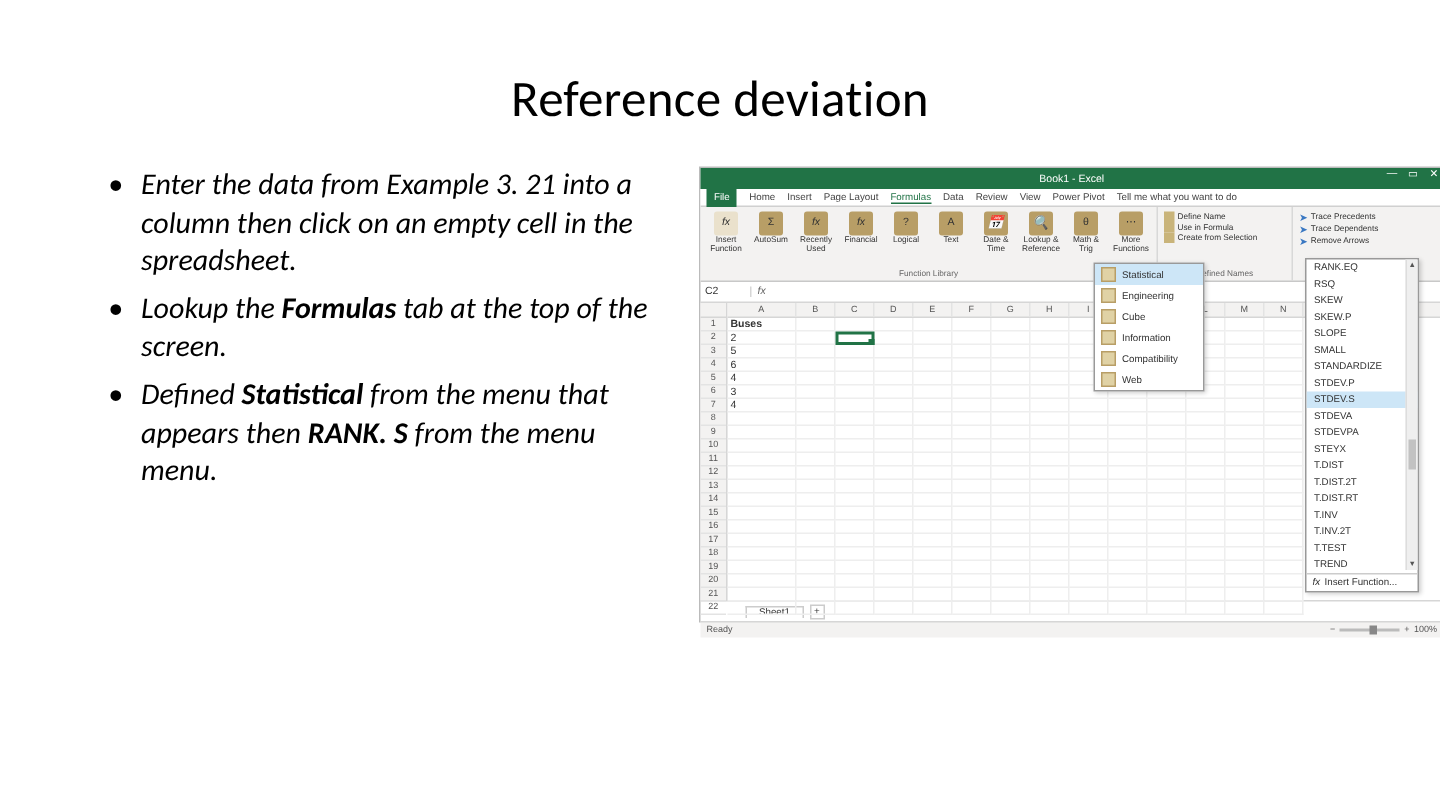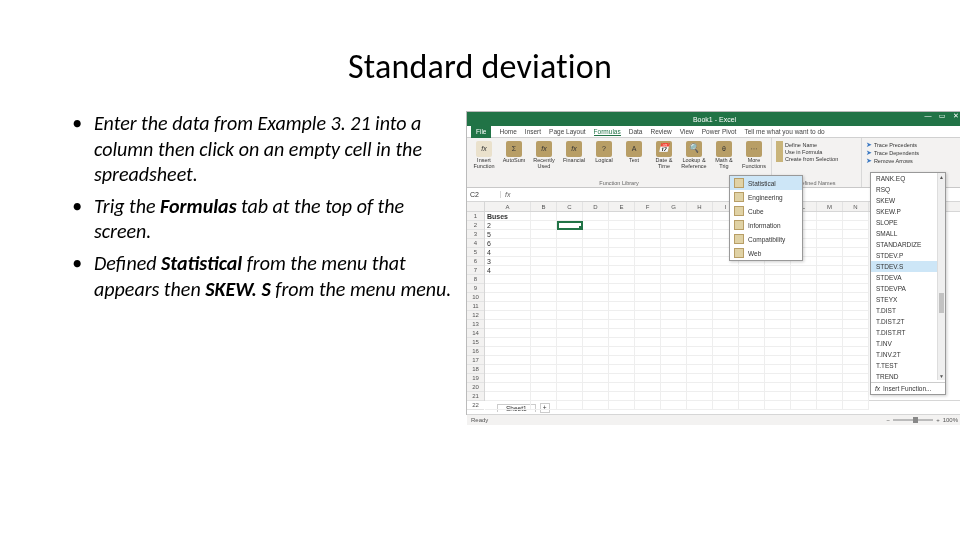--- a/index.html
+++ b/index.html
@@ -166,39 +166,39 @@
   .sheet-tabs .plus { width:10px; height:10px; border:1px solid #ccc; display:flex; align-items:center; justify-content:center; }
 
   .status { height:11px; background:#f3f2f1; border-top:1px solid #d6d6d6; display:flex; align-items:center; font-size:6px; color:#555; padding:0 4px; justify-content:space-between; }
   .status .zoom { display:flex; align-items:center; gap:3px; }
   .status .zoom .sl { width:40px; height:2px; background:#bbb; position:relative; }
   .status .zoom .sl::after { content:""; position:absolute; left:20px; top:-2px; width:5px; height:6px; background:#888; }
 </style>
 </head>
 <body>
 
-<h1 class="slide-title">Standard deviation</h1>
+<h1 class="slide-title">Reference deviation</h1>
 
 <div class="content-row">
 
   <ul class="bullets">
     <li>
       <span class="dot">•</span>
       <span>Enter the data from Example 3. 21 into a column then click on an empty cell in the spreadsheet.</span>
     </li>
     <li>
       <span class="dot">•</span>
       <span>
-        <span>Trig the </span><b>Formulas</b><span> tab at the top of the screen.</span>
+        <span>Lookup the </span><b>Formulas</b><span> tab at the top of the screen.</span>
       </span>
     </li>
     <li>
       <span class="dot">•</span>
       <span>
-        <span>Defined </span><b>Statistical</b><span> from the menu that appears then </span><b>SKEW. S</b><span> from the menu menu.</span>
+        <span>Defined </span><b>Statistical</b><span> from the menu that appears then </span><b>RANK. S</b><span> from the menu menu.</span>
       </span>
     </li>
   </ul>
 
   <div class="excel">
 
     <div class="titlebar">
       <span>Book1 - Excel</span>
       <div class="wincontrols">
         <span>—</span>

